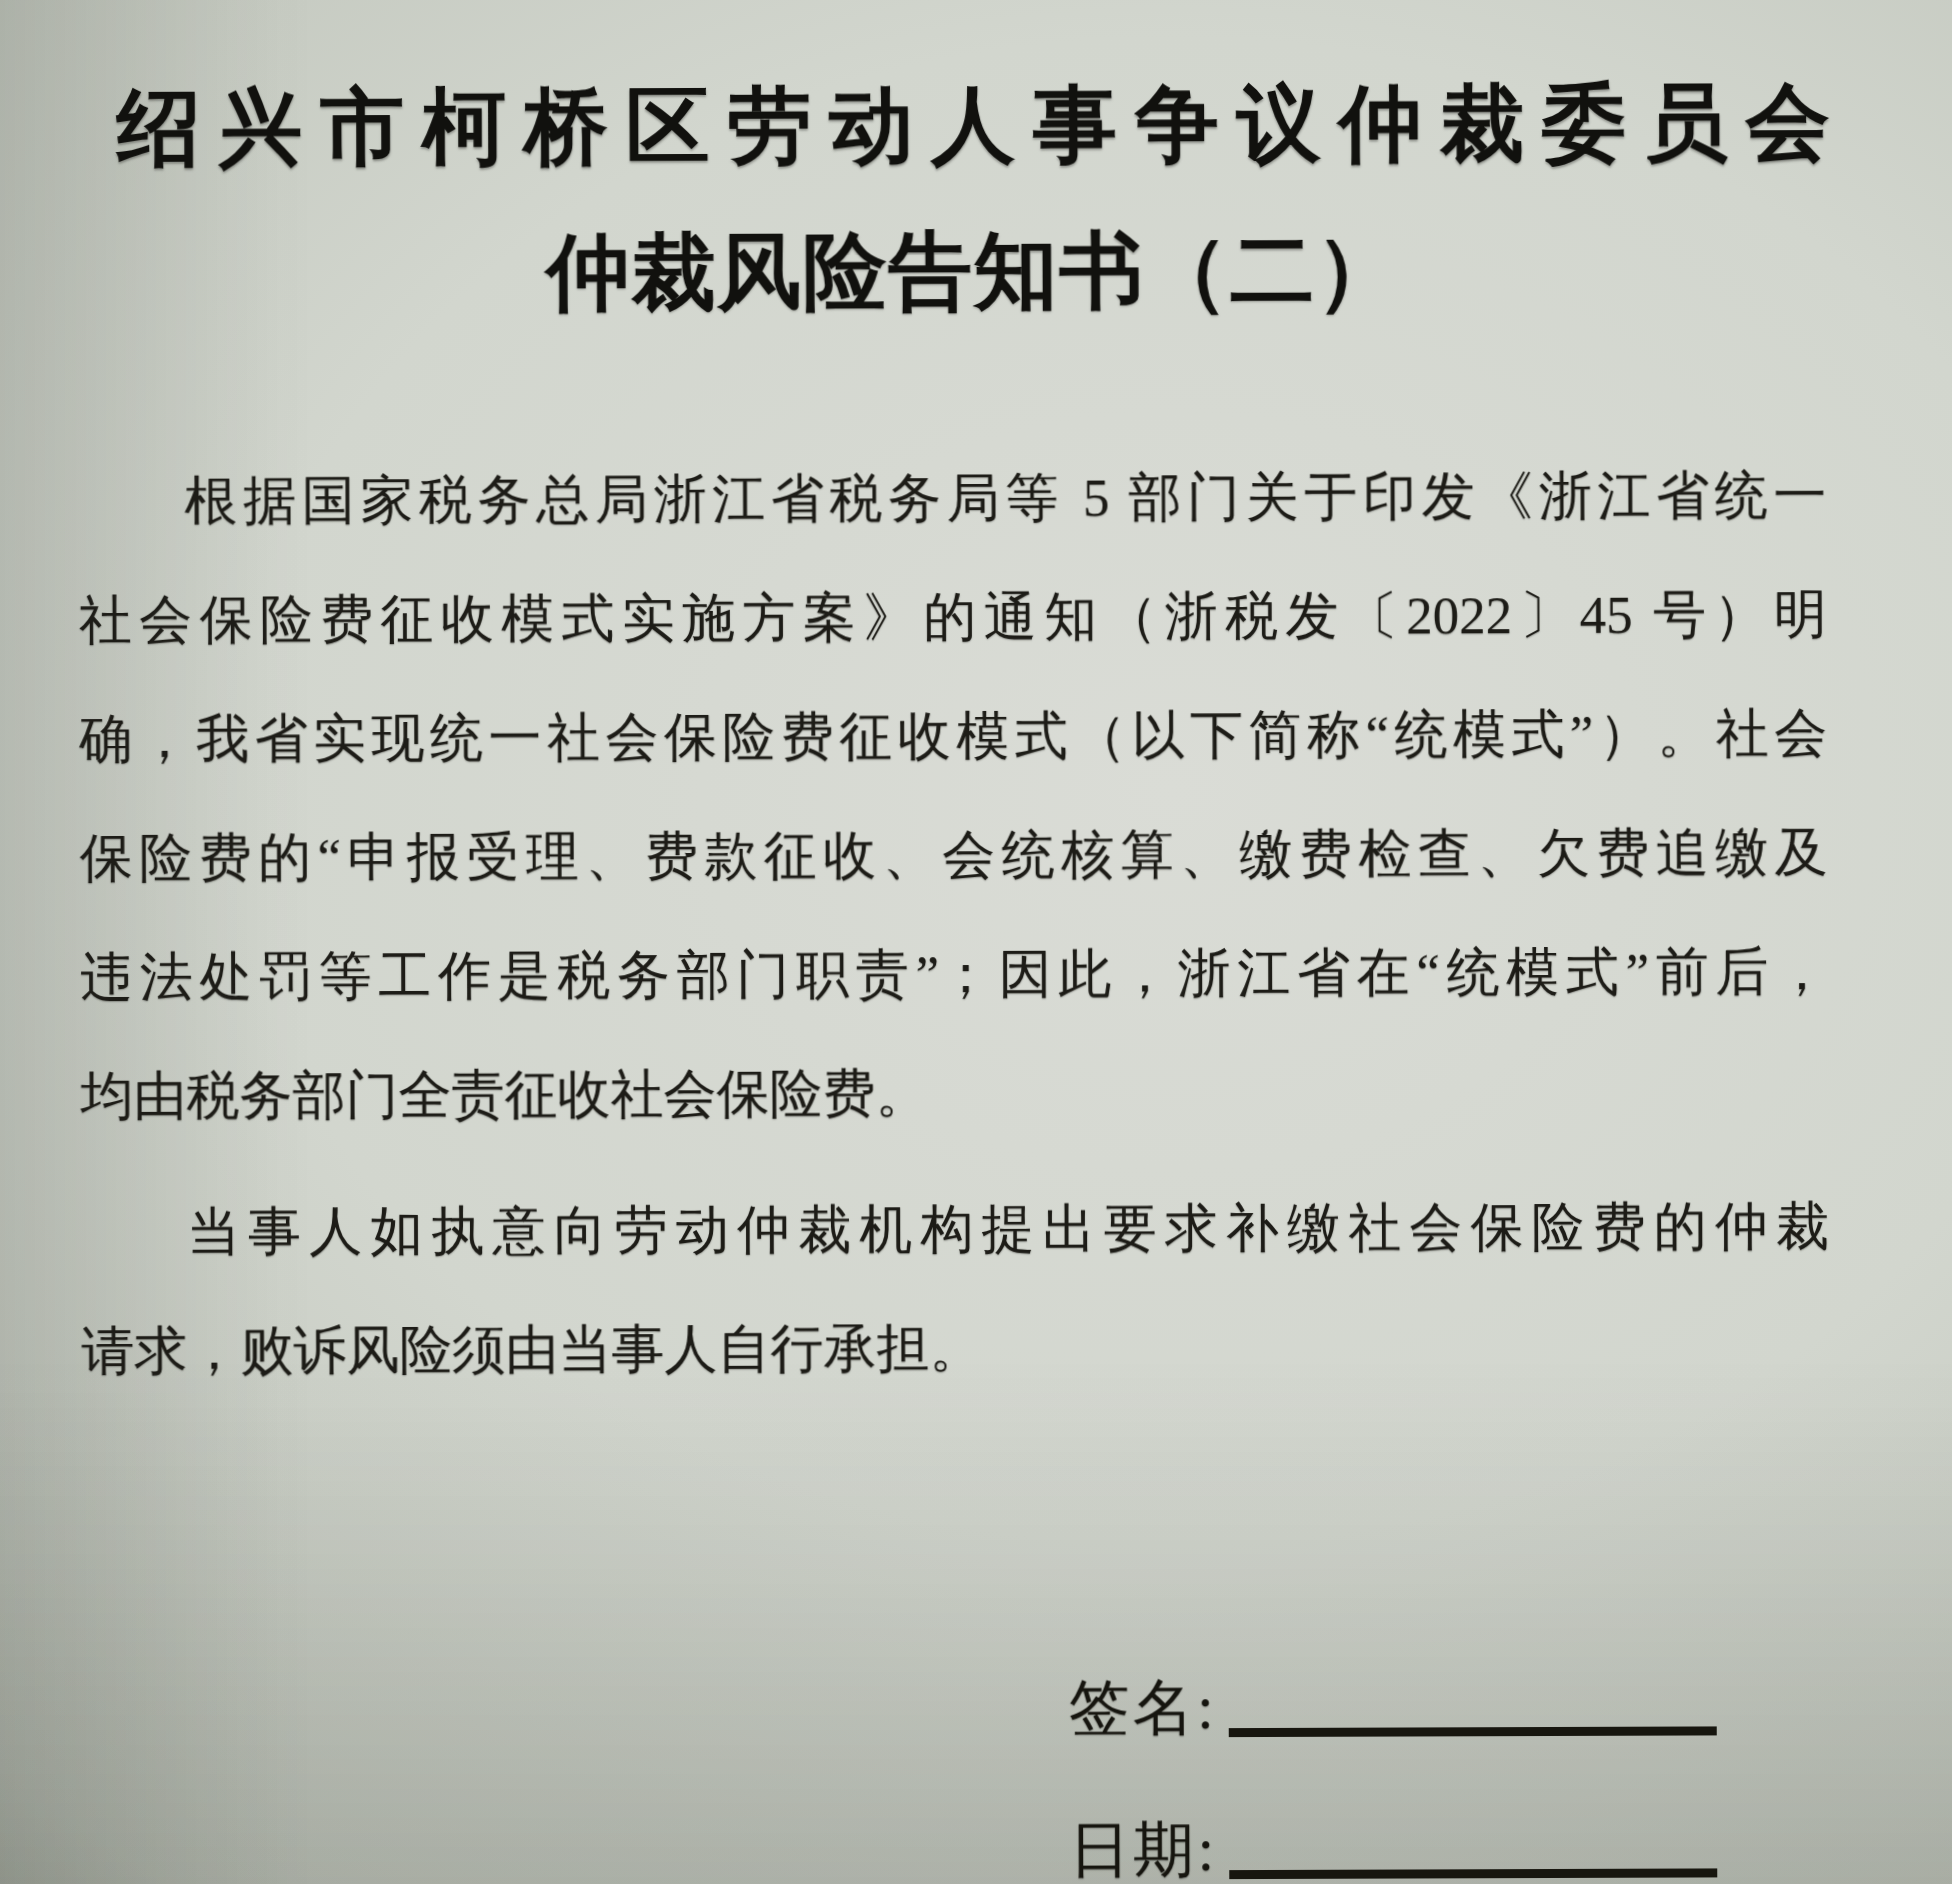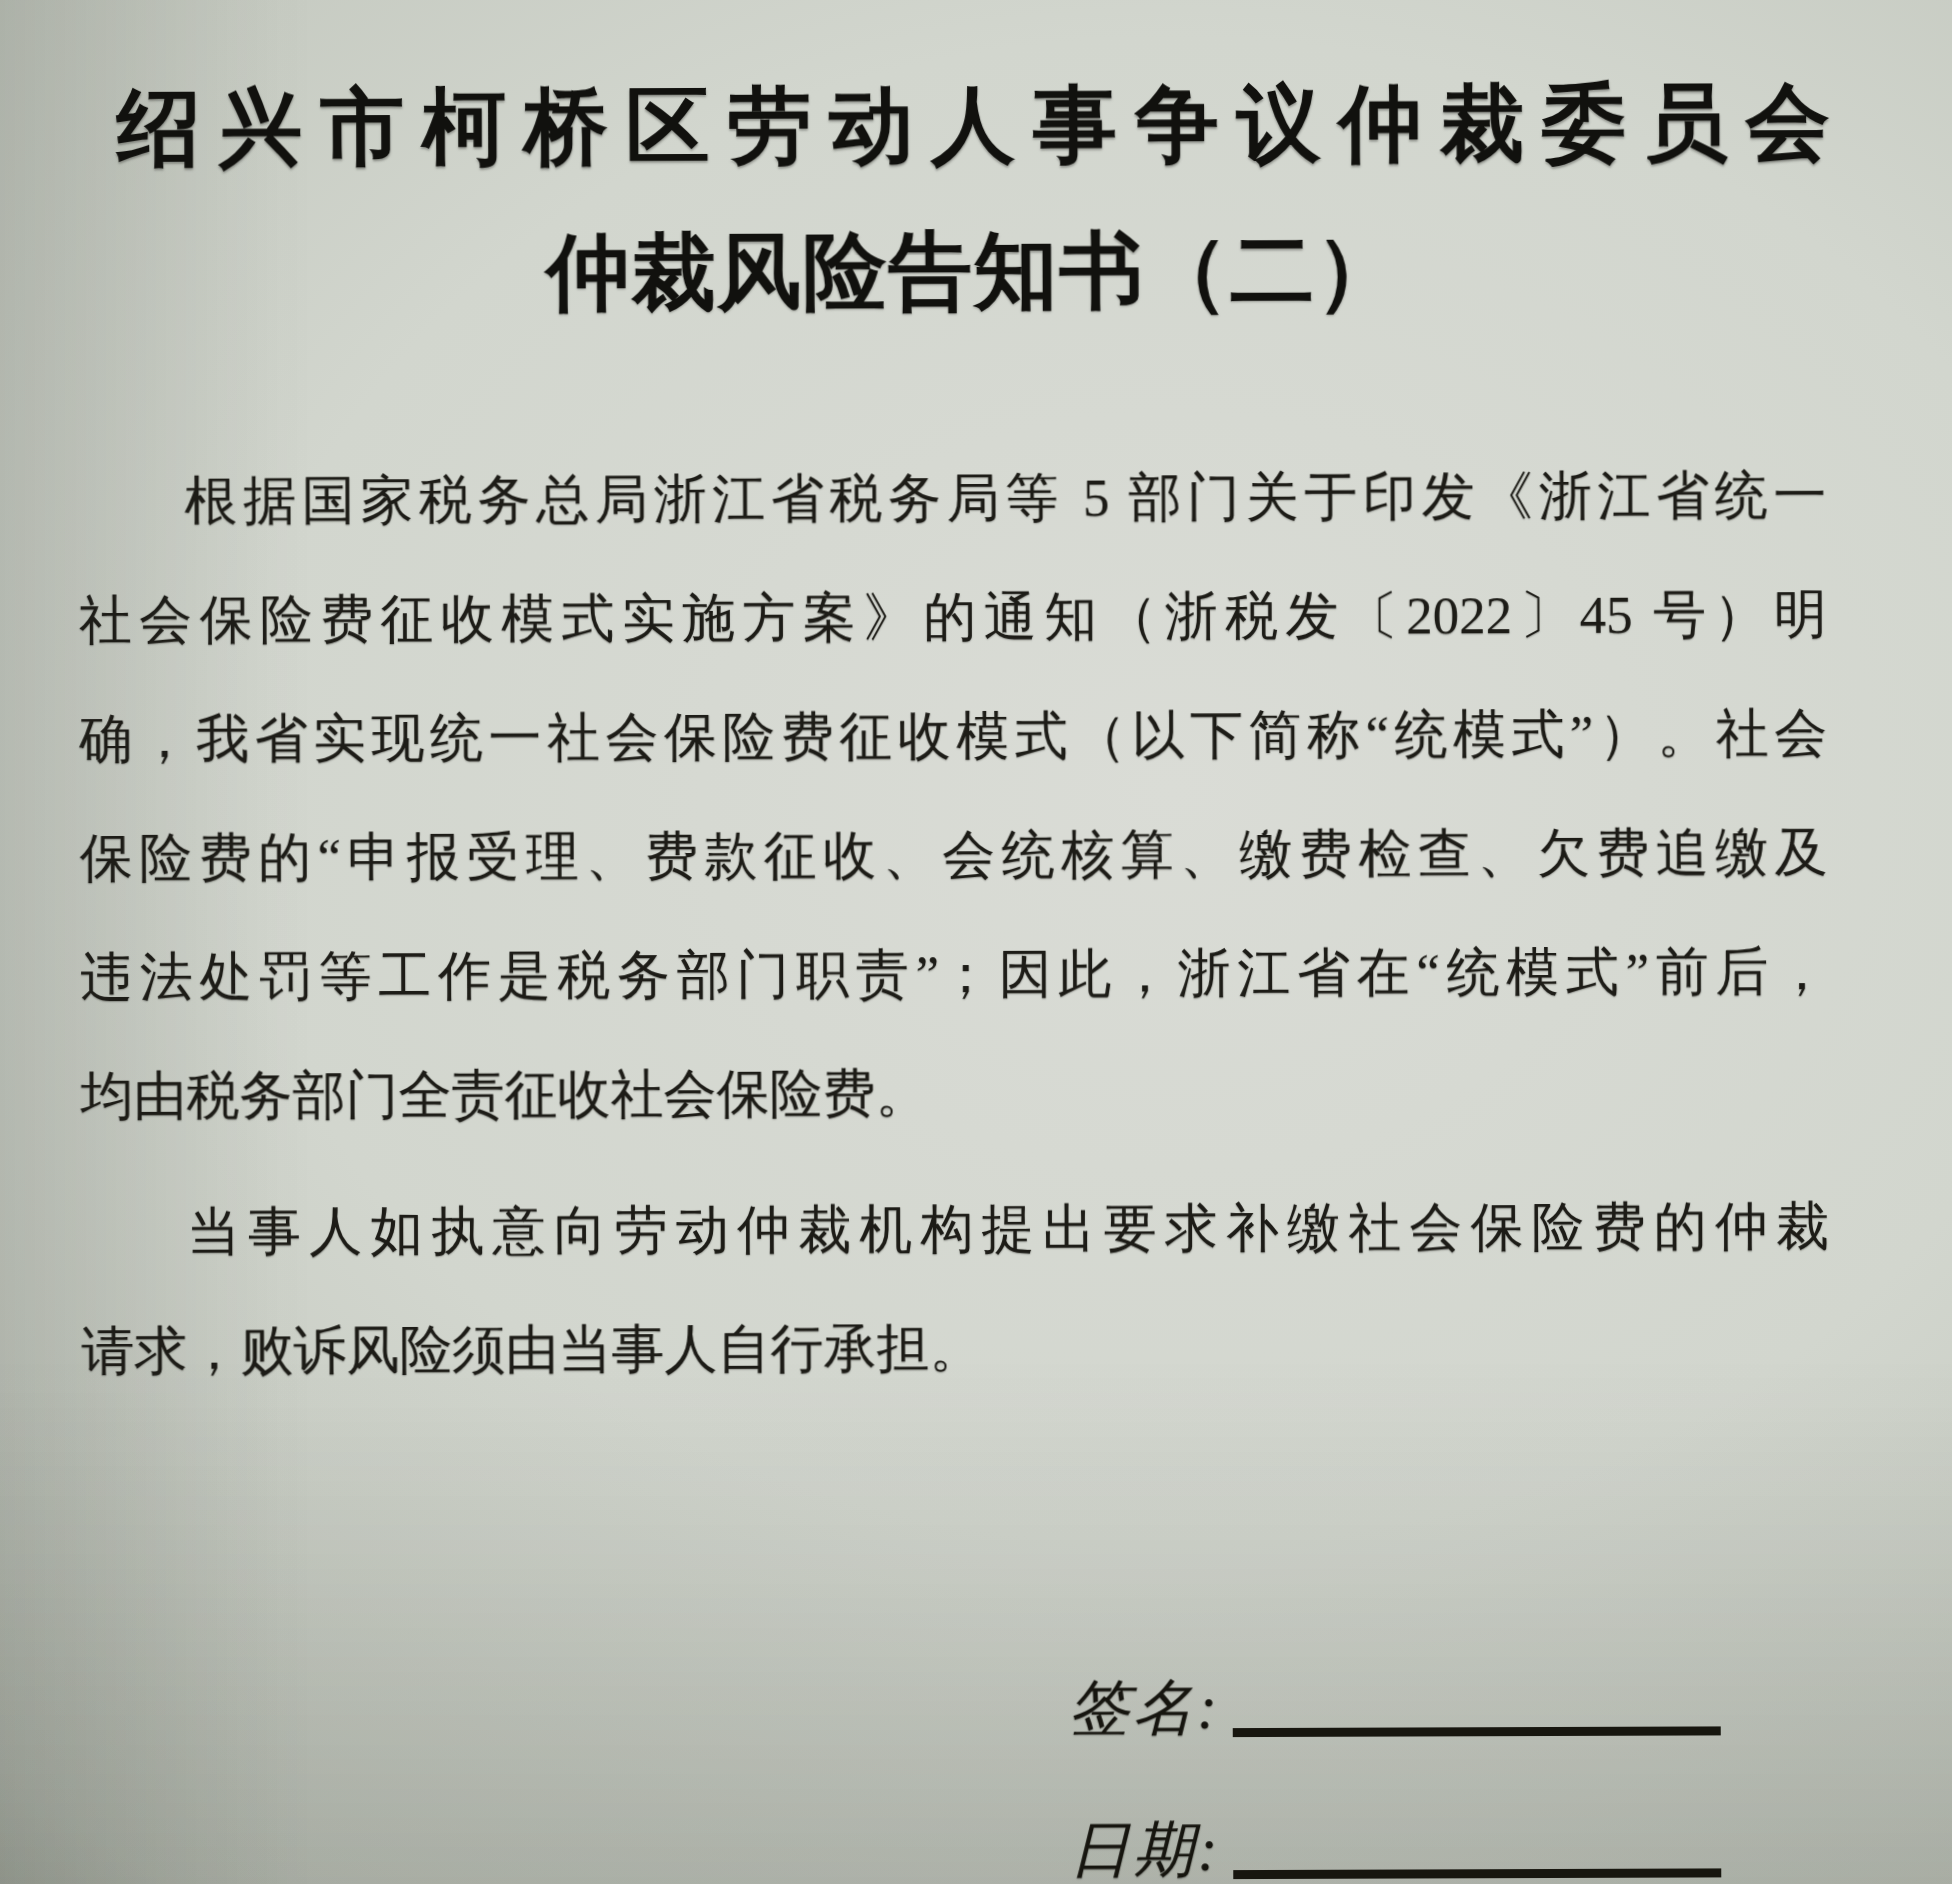--- a/index.html
+++ b/index.html
@@ -77,21 +77,21 @@
   .sig-block {
     position: absolute;
     left: 1066px;
     top: 1668px;
     font-size: 61px;
     color: #16150f;
     text-shadow: 0 0.8px 1.5px rgba(30,30,26,0.35);
   }
   .sig-row { white-space: nowrap; }
   .sig-row + .sig-row { margin-top: 60px; }
-  .sig-label { letter-spacing: 3.1px; font-style: italic; }
+  .sig-label { letter-spacing: 3.1px; }
   .sig-line {
     display: inline-block;
     width: 488px;
     height: 0;
     border-bottom: 9.2px solid #17160f;
     margin-left: 12.2px;
     vertical-align: -9.2px;
   }
 </style>
 </head>

